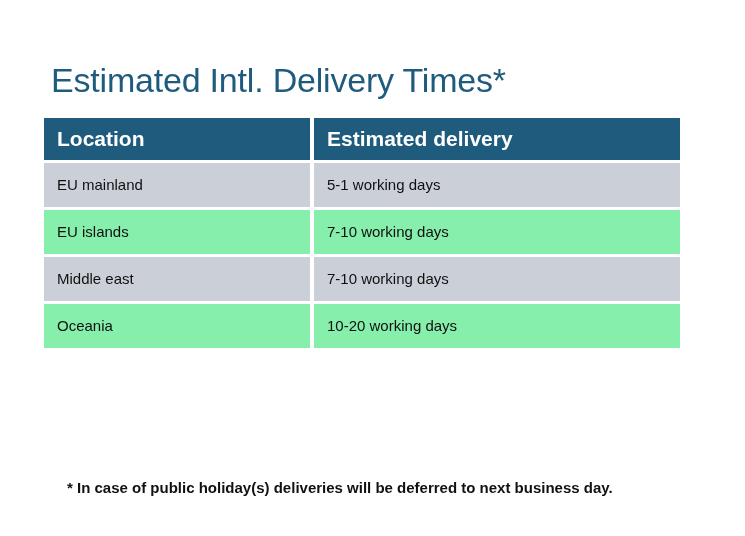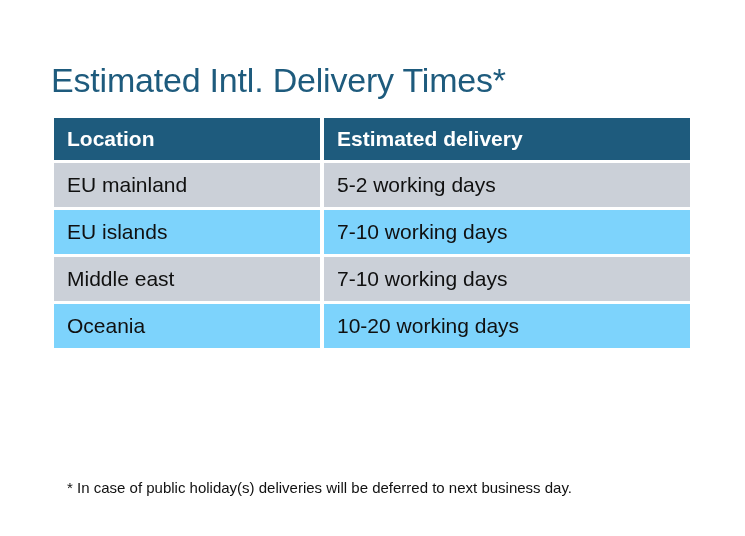--- a/index.html
+++ b/index.html
@@ -27,64 +27,64 @@
     top: 38px;
     font-size: 34px;
     font-weight: 400;
     letter-spacing: -0.2px;
     color: #1e5b7d;
     white-space: nowrap;
   }
 
   .delivery-table {
     position: absolute;
-    left: 50px;
+    left: 40px;
     top: 115px;
     width: 640px;
     border-collapse: separate;
     border-spacing: 4px 3px;
     table-layout: fixed;
   }
 
   .delivery-table th,
   .delivery-table td {
     padding: 0 13px;
     margin: 0;
     text-align: left;
     vertical-align: middle;
     height: 44px;
     line-height: 44px;
-    font-size: 21px;
+    font-size: 15px;
     font-weight: 400;
     color: #101010;
     white-space: nowrap;
     overflow: hidden;
   }
 
   .delivery-table thead th {
     background: #1e5b7d;
     color: #ffffff;
     font-weight: 700;
     font-size: 21px;
     height: 42px;
     line-height: 42px;
   }
 
   .col-location  { width: 266px; }
   .col-estimated { width: 366px; }
 
   .row-dark td  { background: #cbd0d8; }
-  .row-light td { background: #7dd3fc; }
+  .row-light td { background: #86efac; }
 
   .footnote {
     position: absolute;
     left: 67px;
     top: 479px;
     font-size: 15px;
-    font-weight: 400;
+    font-weight: 700;
     color: #111111;
     white-space: nowrap;
   }
 </style>
 </head>
 <body>
 
 <div class="page">
 
   <h1 class="page-title">Estimated Intl. Delivery Times*</h1>
@@ -96,21 +96,21 @@
     </colgroup>
     <thead>
       <tr>
         <th>Location</th>
         <th>Estimated delivery</th>
       </tr>
     </thead>
     <tbody>
       <tr class="row-dark">
         <td>EU mainland</td>
-        <td>5-2 working days</td>
+        <td>5-1 working days</td>
       </tr>
       <tr class="row-light">
         <td>EU islands</td>
         <td>7-10 working days</td>
       </tr>
       <tr class="row-dark">
         <td>Middle east</td>
         <td>7-10 working days</td>
       </tr>
       <tr class="row-light">

